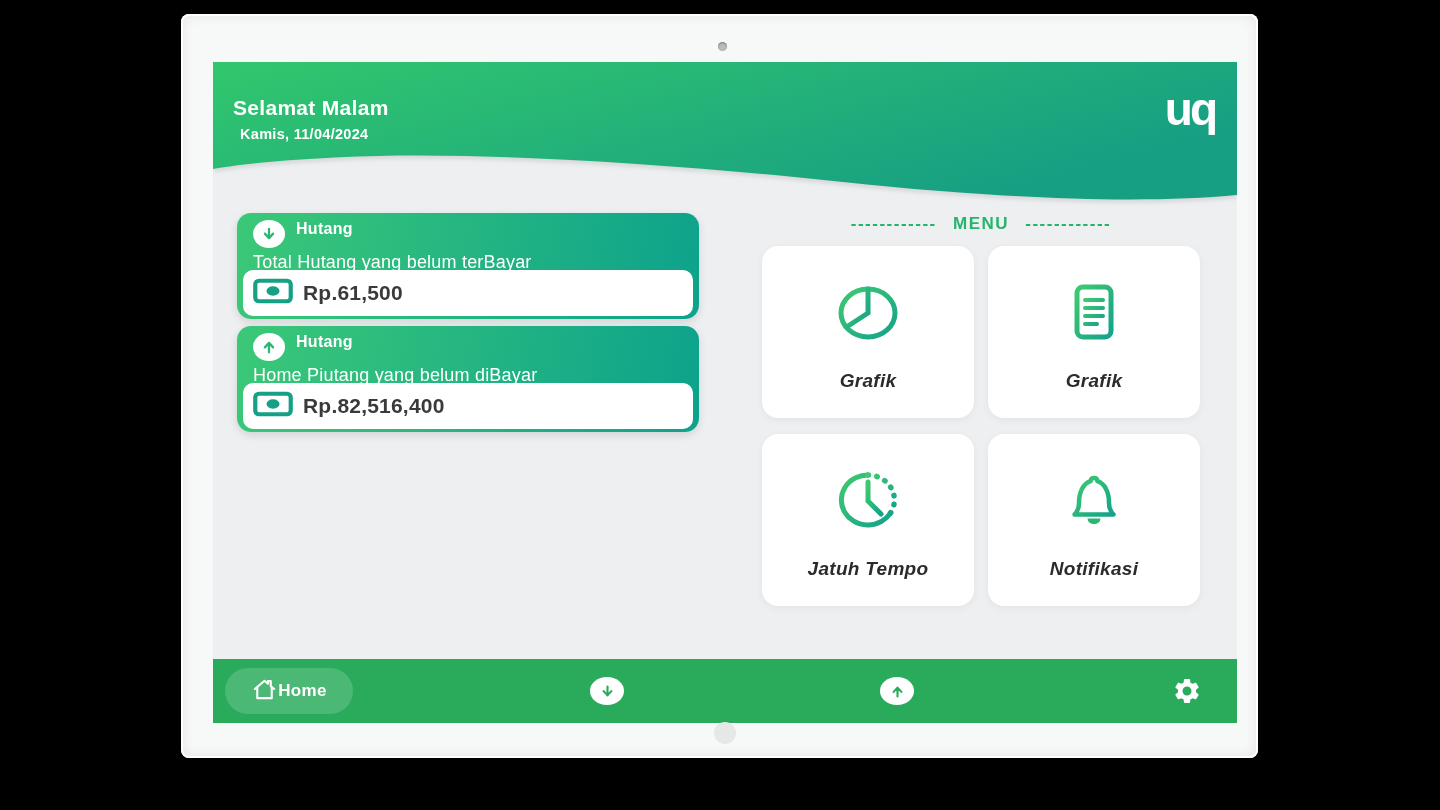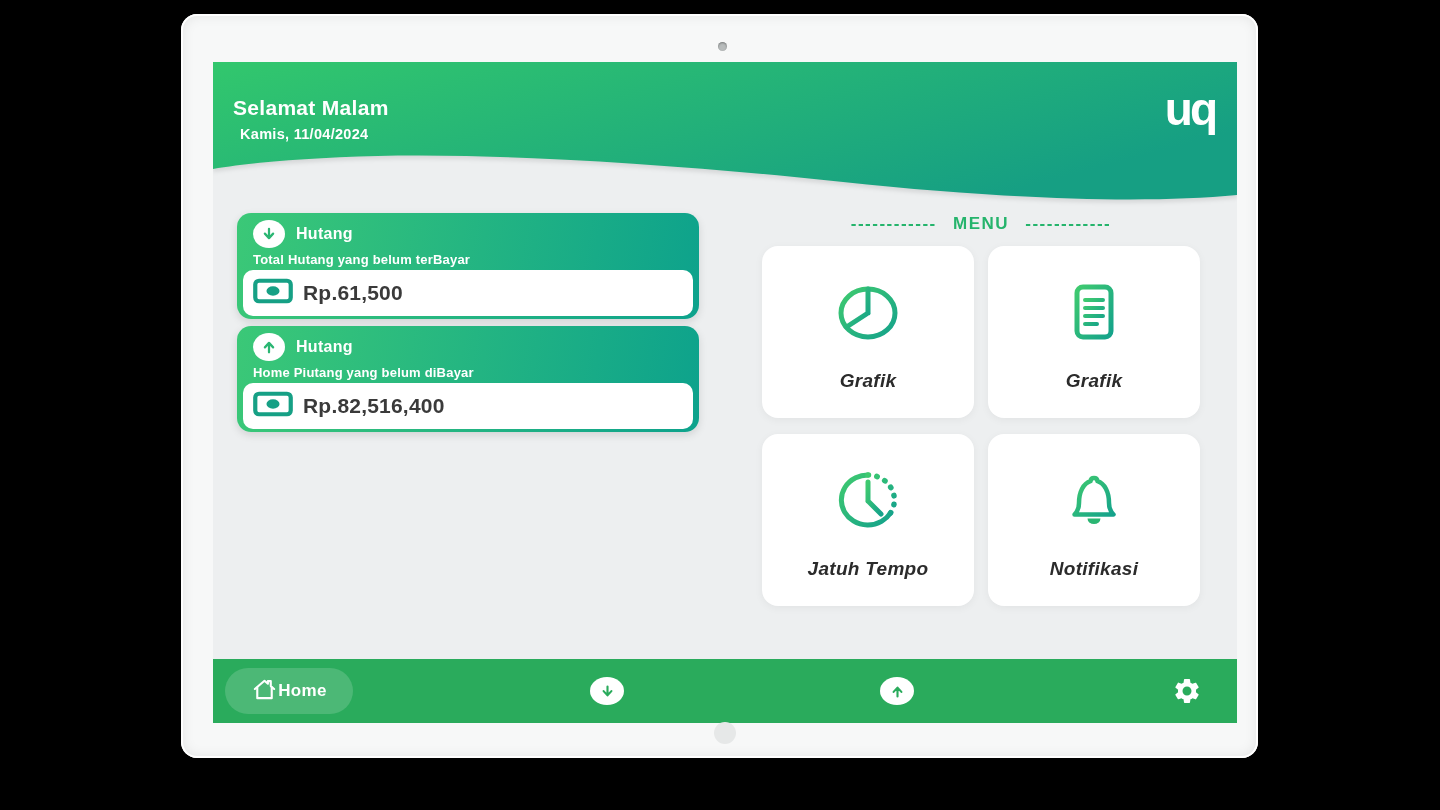--- a/index.html
+++ b/index.html
@@ -1,21 +1,21 @@
 <!DOCTYPE html>
 <html><head>
 <meta charset="utf-8">
 <style>
   html,body{margin:0;padding:0;background:#000;width:1440px;height:810px;overflow:hidden;
     font-family:"Liberation Sans","DejaVu Sans",sans-serif;}
   .stage{position:relative;width:1440px;height:810px;background:#000;}
 
   
   .tablet{position:absolute;left:181px;top:14px;width:1077px;height:744px;
-    background:#f7f8f8;border-radius:16px;
+    background:#f7f8f8;border-radius:8px;
     box-shadow:inset 0 0 0 2px #ffffff, inset 0 0 14px rgba(0,0,0,.10), 0 4px 14px rgba(0,0,0,.55);}
   .camera{position:absolute;left:537px;top:28px;width:9px;height:9px;border-radius:50%;
     background:#b8bcbc;box-shadow:inset 0 1px 2px rgba(0,0,0,.35);}
   .home-indicator{position:absolute;left:533px;top:708px;width:22px;height:22px;border-radius:50%;
     background:#e6e8e8;}
 
   
   .screen{position:absolute;left:32px;top:48px;width:1024px;height:661px;background:#edeff0;overflow:hidden;}
 
   
@@ -26,25 +26,25 @@
   .greet .date{font-size:14.5px;font-weight:600;margin:6px 0 0 7px;letter-spacing:.3px;}
   .logo{position:absolute;right:22px;top:24px;color:#fff;font-size:46px;font-weight:bold;
     letter-spacing:-3px;line-height:1;}
 
   
   .sum-card{position:absolute;left:24px;width:462px;height:106px;border-radius:14px;
     background:linear-gradient(100deg,#3bc877 0%,#0da28c 100%);
     box-shadow:0 3px 8px rgba(0,0,0,.12);cursor:pointer;}
   .sum-card.hutang{top:151px;}
   .sum-card.piutang{top:264px;}
-  .cs-head{display:flex;align-items:center;gap:11px;padding:7px 0 0 16px;}
+  .cs-head{display:flex;gap:11px;padding:7px 0 0 16px;}
   .cs-badge{width:32px;height:28px;border-radius:50%;background:#fff;display:flex;
     align-items:center;justify-content:center;}
   .cs-title{color:#fff;font-size:16px;font-weight:bold;letter-spacing:.3px;}
-  .cs-sub{color:#fff;font-size:13px;font-weight:bold;margin:4px 0 0 16px;letter-spacing:.2px;}
+  .cs-sub{color:#fff;font-size:18px;font-weight:normal;margin:4px 0 0 16px;letter-spacing:.2px;}
   .cs-value{position:absolute;left:6px;right:6px;bottom:3px;height:46px;background:#fff;
     border-radius:10px;display:flex;align-items:center;gap:9px;padding-left:9px;box-sizing:border-box;}
   .cs-amount{font-size:21px;font-weight:bold;color:#3a3a3a;letter-spacing:.2px;}
 
   
   .menu-head{position:absolute;left:549px;top:152px;width:438px;text-align:center;
     color:#25b46c;font-size:17px;font-weight:bold;letter-spacing:1.5px;}
   .menu-grid{position:absolute;left:549px;top:184px;width:438px;display:grid;
     grid-template-columns:212px 212px;column-gap:14px;row-gap:16px;}
   .menu-card{width:212px;height:172px;background:#fff;border-radius:16px;

